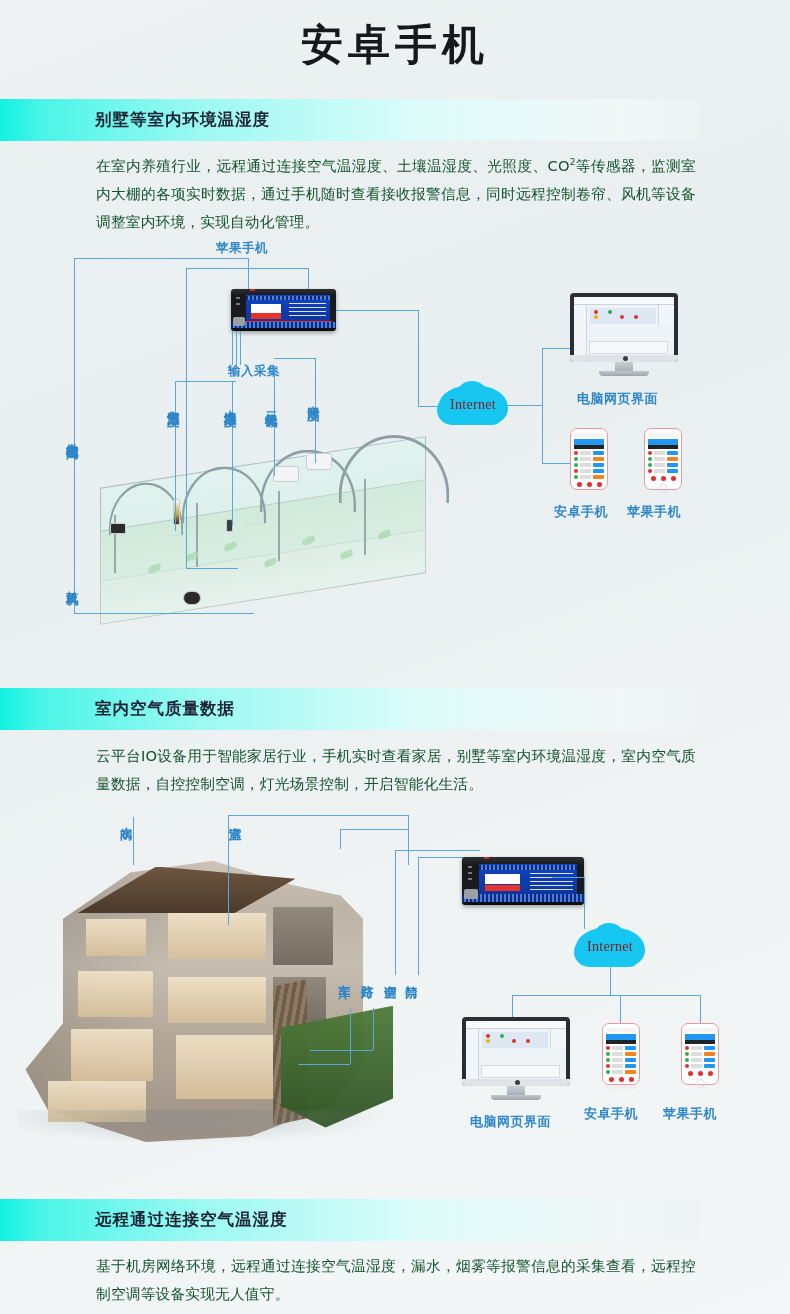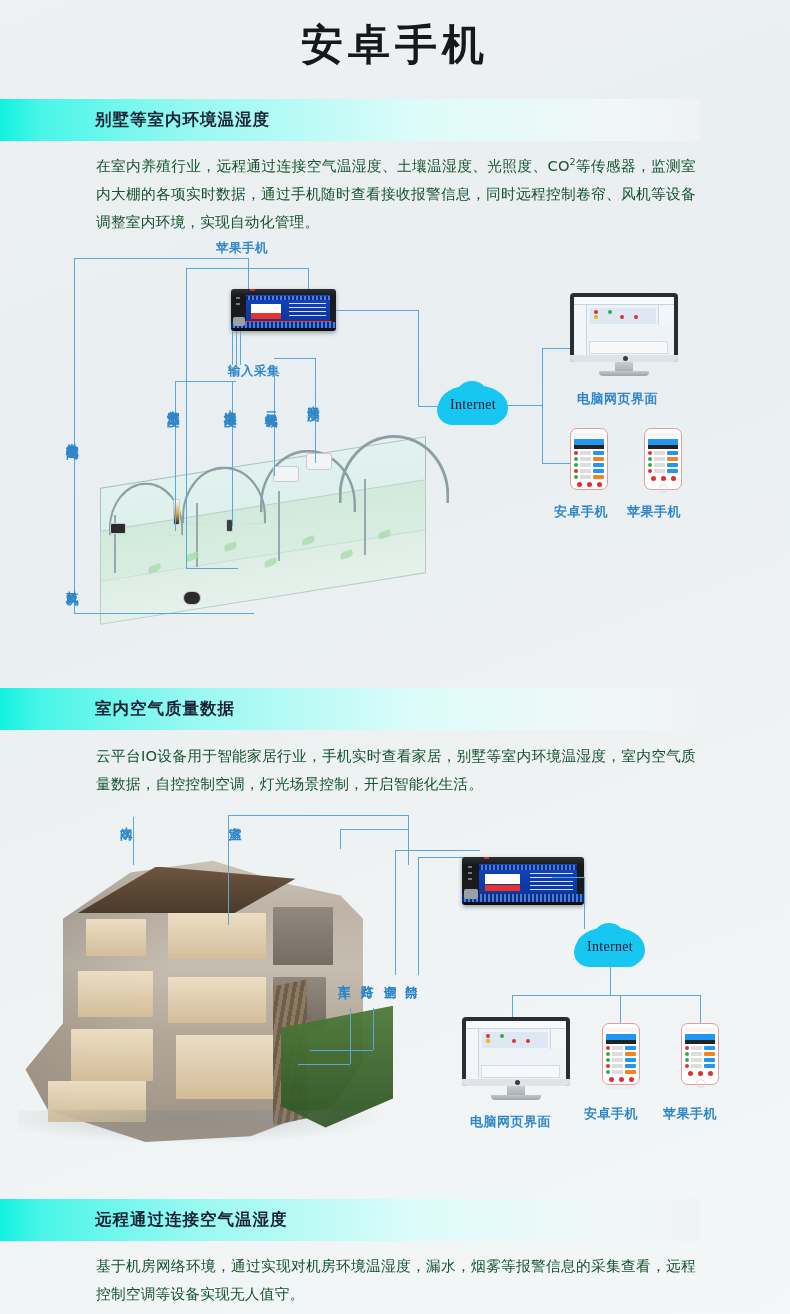--- a/index.html
+++ b/index.html
@@ -75,21 +75,21 @@
     position:absolute;
     background:#17c7f2;
     border-radius:50%;
     display:flex; align-items:center; justify-content:center;
   }
   .cloud:before, .cloud:after {
     content:""; position:absolute; background:#17c7f2; border-radius:50%;
   }
   .cloud .ctext {
     position:relative; z-index:3;
-    color:#0f172a; font-size:14px; letter-spacing:.3px;
+    color:#7f1d1d; font-size:14px; letter-spacing:.3px;
     font-family:"Liberation Serif",serif;
   }
 
   
   .device { position:absolute; }
   .device .shell {
     width:100%; height:100%;
     background:linear-gradient(180deg,#2d2f33 0%,#17181b 18%,#1c1d21 80%,#0c0d0f 100%);
     border-radius:3px;
     position:relative; overflow:hidden;
@@ -618,13 +618,13 @@
       </div>
     <div class="home"></div>
   </div>
   <div class="lbl lbl-c" style="left:663px;top:290px">苹果手机</div>
 </div>
 
 <div class="sec-bar" style="top:1199px">
   <span class="txt">远程通过连接空气温湿度</span>
 </div>
 
-<div class="sec-text" style="top:1252px">基于机房网络环境，通过实现对机房环境温湿度，漏水，烟雾等报警信息的采集查看，远程控制空调等设备实现无人值守。</div>
+<div class="sec-text" style="top:1252px">基于机房网络环境，远程通过连接空气温湿度，漏水，烟雾等报警信息的采集查看，远程控制空调等设备实现无人值守。</div>
 
 </body></html>

